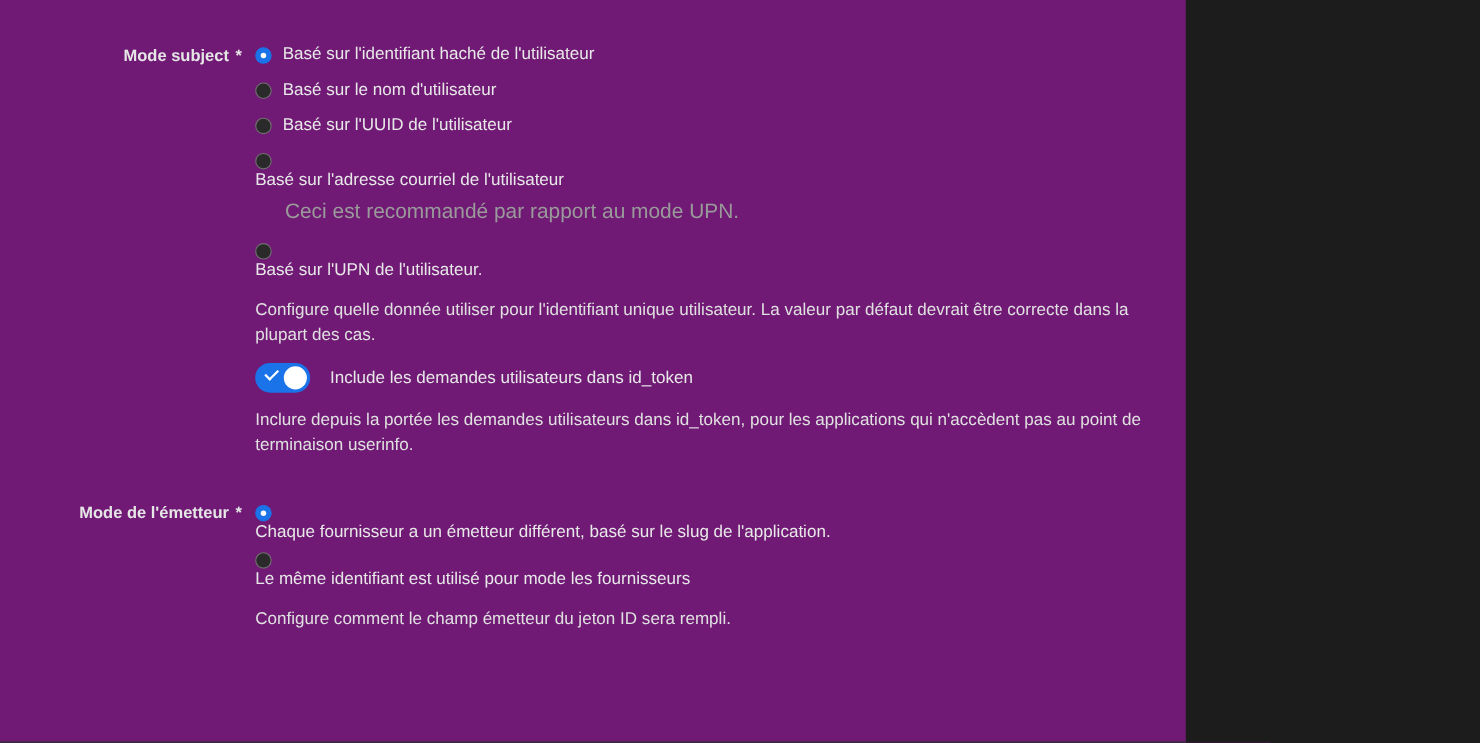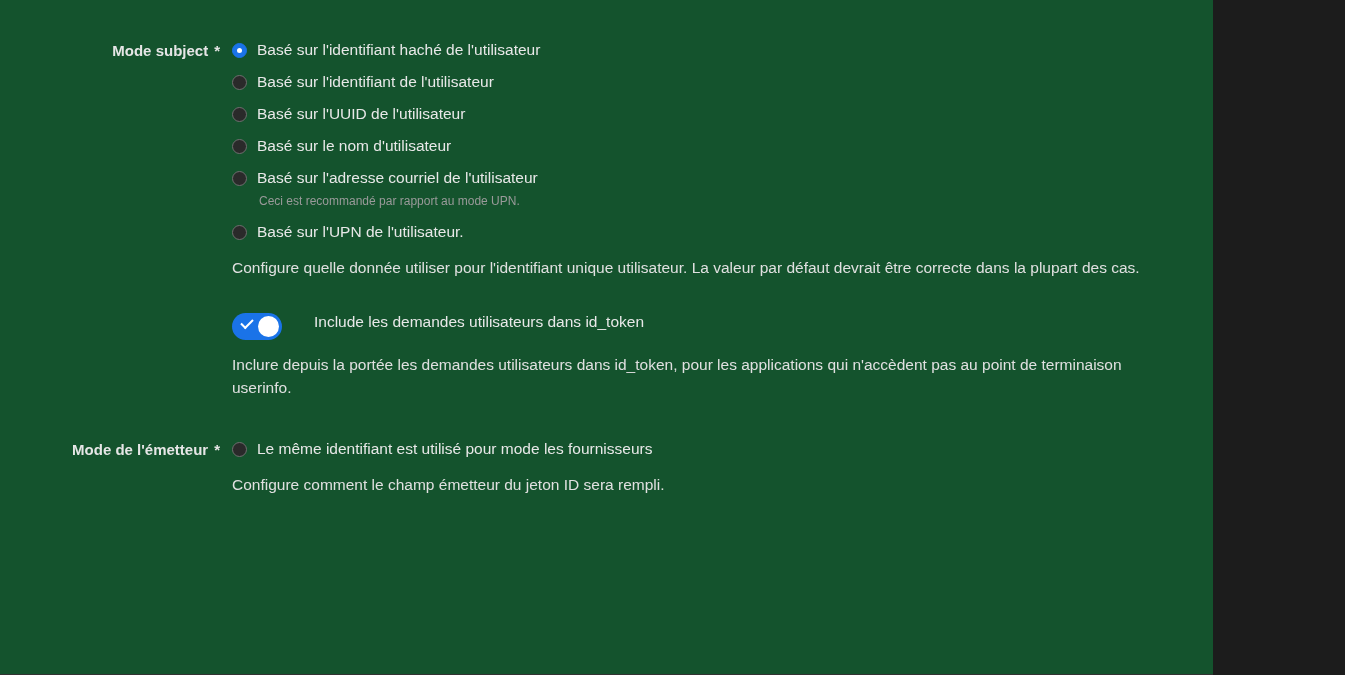--- a/index.html
+++ b/index.html
@@ -10,23 +10,23 @@
   body {
     width: 1345px;
     height: 675px;
     overflow: hidden;
     font-family: "Liberation Sans", sans-serif;
     color: #e3e3e3;
     font-size: 15px;
   }
   .page {
     position: relative;
-    width: 1213px;
+    width: 1078px;
     height: 675px;
-    background: #14532d;
+    background: #701a75;
     box-sizing: border-box;
     padding: 0;
   }
 
   
   .form-row {
     display: flex;
     align-items: flex-start;
   }
   .row-label {
@@ -49,21 +49,21 @@
     flex: 1;
     padding-right: 29px;
   }
 
   
   .radio-item {
     display: flex;
     align-items: flex-start;
     margin-bottom: 11px;
   }
-  .radio-item.tight { margin-bottom: 4px; }
+  .radio-item.tight { margin-bottom: 4px; flex-direction: column; }
   .radio-mark {
     width: 15px;
     height: 15px;
     border-radius: 50%;
     border: 1px solid #6f6f6f;
     background: #2a2a2a;
     box-sizing: border-box;
     margin-top: 3px;
     margin-right: 10px;
     flex: 0 0 auto;
@@ -85,40 +85,39 @@
     border-radius: 50%;
     background: #fff;
   }
   .radio-label {
     font-size: 15.5px;
     color: #e8e8e8;
     line-height: 1.35;
   }
   .help-text {
     color: #9a9a9a;
-    font-size: 12px;
+    font-size: 19px;
     line-height: 1.45;
     margin: 0 0 12px 27px;
     max-width: 1010px;
   }
   .desc-text {
     color: #e0e0e0;
     font-size: 15.5px;
     line-height: 1.45;
     max-width: 1035px;
     margin-top: 14px;
   }
 
   
   .toggle-row {
     display: flex;
-    align-items: flex-start;
-    margin-top: 34px;
+    align-items: center;
+    margin-top: 14px;
     margin-bottom: 8px;
-    gap: 14px;
   }
   .toggle {
     width: 50px;
     height: 27px;
     border-radius: 14px;
     background: #1a73e8;
     position: relative;
     flex: 0 0 auto;
     margin-right: 18px;
     display: flex;
@@ -168,33 +167,29 @@
     <div class="row-label">
       <span>Mode subject</span><span class="req">*</span>
     </div>
     <div class="row-body">
 
       <div class="radio-item">
         <span class="radio-mark checked"></span>
         <span class="radio-label">Basé sur l'identifiant haché de l'utilisateur</span>
       </div>
 
+
       <div class="radio-item">
         <span class="radio-mark"></span>
-        <span class="radio-label">Basé sur l'identifiant de l'utilisateur</span>
+        <span class="radio-label">Basé sur le nom d'utilisateur</span>
       </div>
 
       <div class="radio-item">
         <span class="radio-mark"></span>
         <span class="radio-label">Basé sur l'UUID de l'utilisateur</span>
-      </div>
-
-      <div class="radio-item">
-        <span class="radio-mark"></span>
-        <span class="radio-label">Basé sur le nom d'utilisateur</span>
       </div>
 
       <div class="radio-item tight">
         <span class="radio-mark"></span>
         <span class="radio-label">Basé sur l'adresse courriel de l'utilisateur</span>
       </div>
       <div class="help-text">Ceci est recommandé par rapport au mode UPN.</div>
 
       <div class="radio-item tight">
         <span class="radio-mark"></span>
@@ -215,20 +210,24 @@
       <div class="spacer-lg"></div>
     </div>
   </div>
 
   <div class="form-row">
     <div class="row-label">
       <span>Mode de l'émetteur</span><span class="req">*</span>
     </div>
     <div class="row-body">
 
+      <div class="radio-item tight">
+        <span class="radio-mark checked"></span>
+        <span class="radio-label">Chaque fournisseur a un émetteur différent, basé sur le slug de l'application.</span>
+      </div>
 
       <div class="radio-item tight">
         <span class="radio-mark"></span>
         <span class="radio-label">Le même identifiant est utilisé pour mode les fournisseurs</span>
       </div>
 
       <div class="desc-text">Configure comment le champ émetteur du jeton ID sera rempli.</div>
     </div>
   </div>
 

